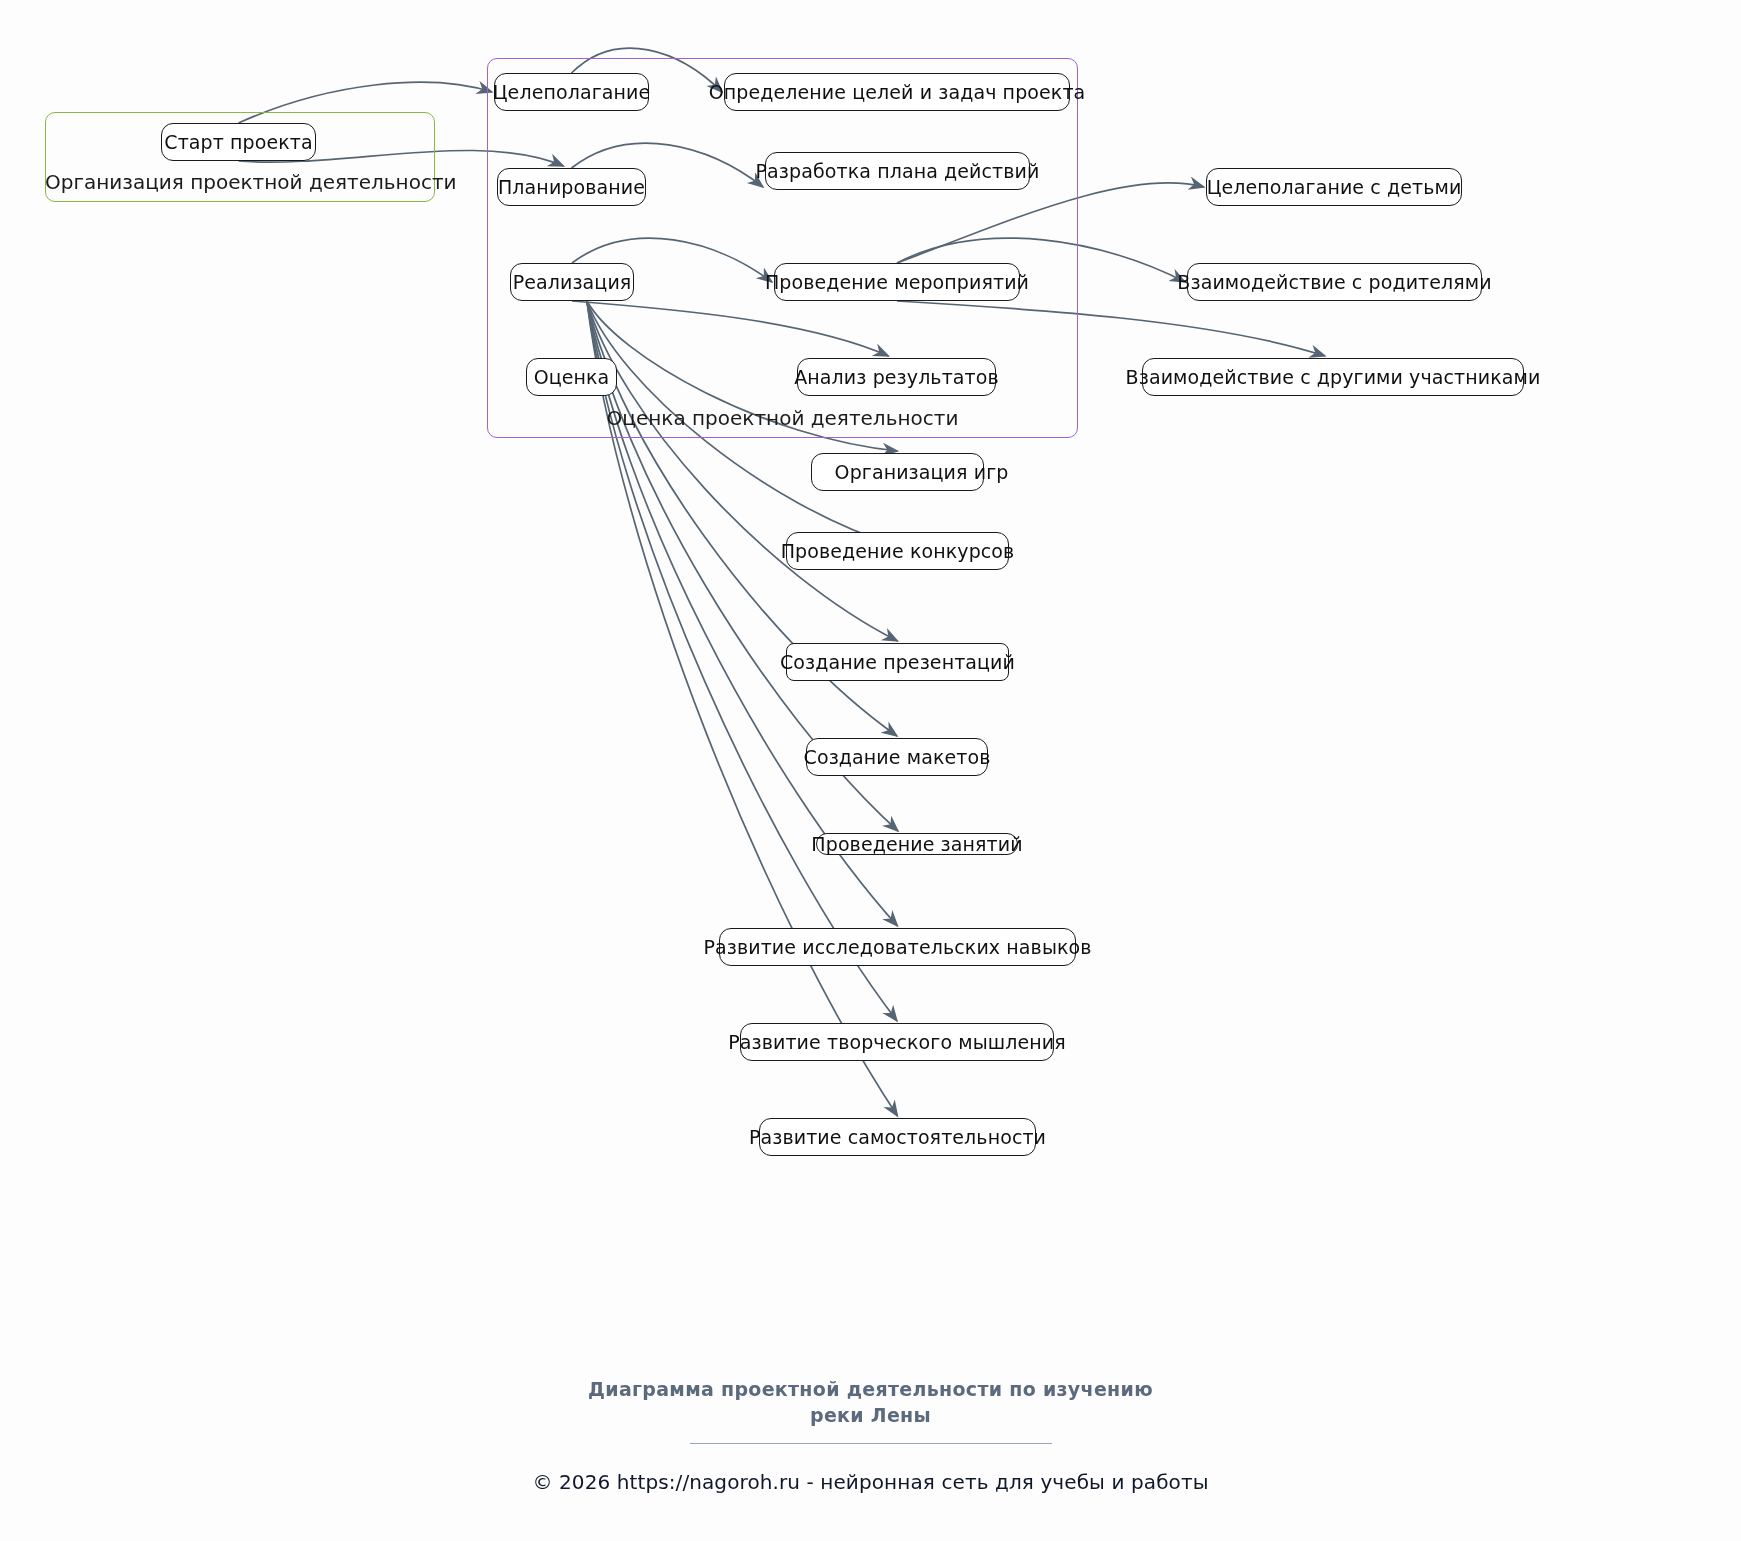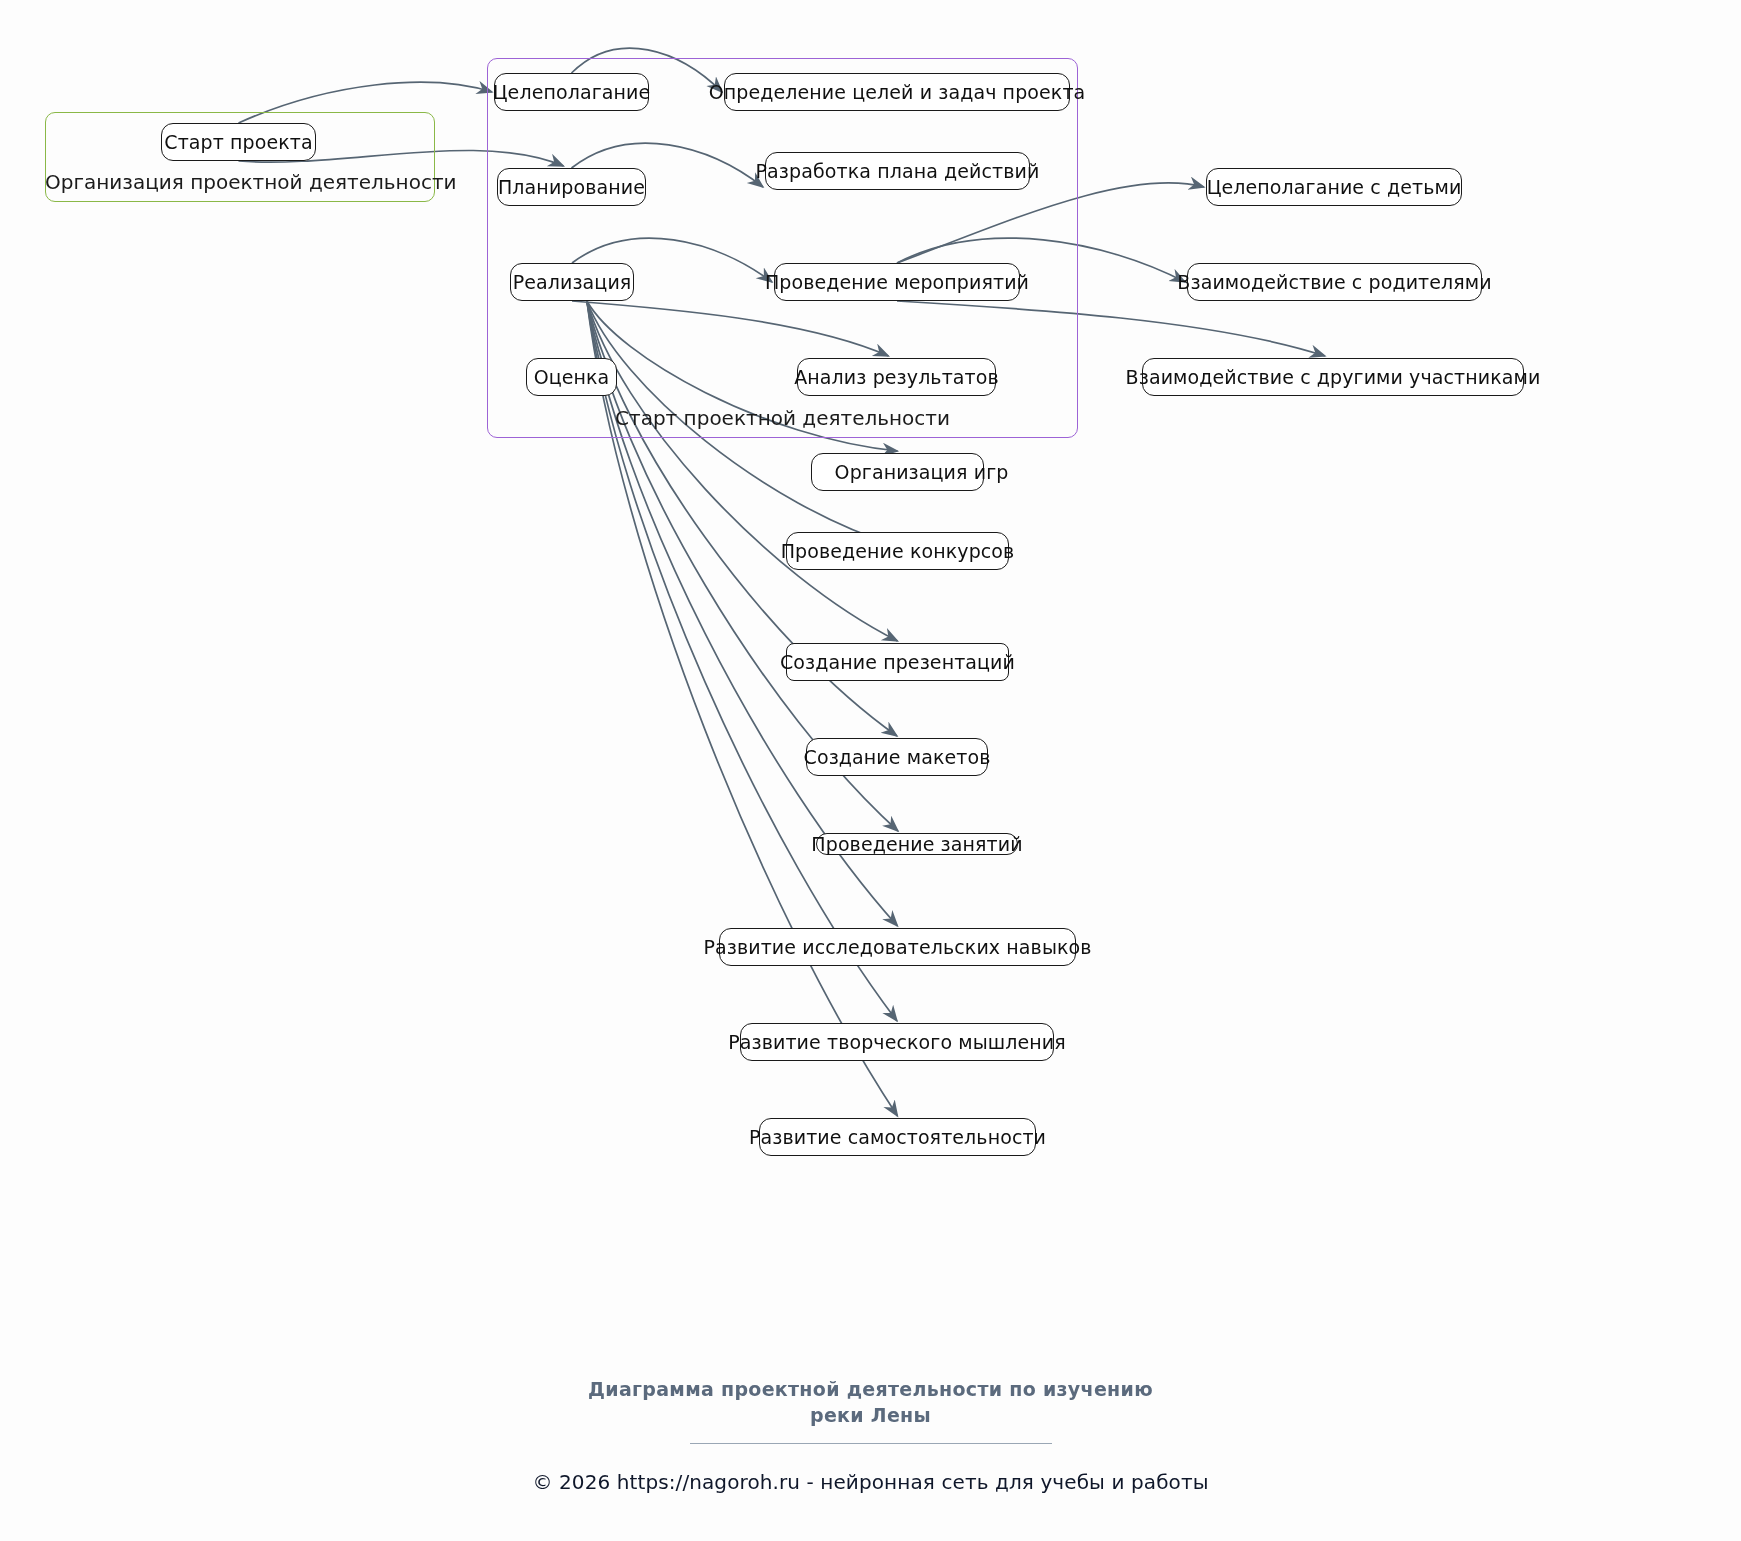--- a/index.html
+++ b/index.html
@@ -111,21 +111,21 @@
         <path d="M586.88,301 C619.43,500.5 765.905,779.8 897.5,926"></path>
         <path d="M586.88,301 C619.38,529 765.63,848.1999999999999 897,1021"></path>
         <path d="M586.88,301 C619.43,557.5 765.905,916.6 897.5,1116"></path>
       </g>
   </svg>
 
   <div id="clusters">
       <div class="cluster green" style="left: 45px; top: 112px; width: 390px; height: 90px;"></div>
       <div class="cluster-label" style="left: 45px; width: 390px; top: 170px;">Организация проектной деятельности</div>
       <div class="cluster purple" style="left: 487px; top: 58px; width: 591px; height: 380px;"></div>
-      <div class="cluster-label" style="left: 487px; width: 591px; top: 406px;">Старт проектной деятельности</div>
+      <div class="cluster-label" style="left: 487px; width: 591px; top: 406px;">Оценка проектной деятельности</div>
     </div>
   <div id="nodes">
       <div class="node" style="left: 161px; top: 123px; width: 155px; height: 38px;">
         <span>Старт проекта</span>
       </div>
       <div class="node" style="left: 494px; top: 73px; width: 155px; height: 38px;">
         <span>Целеполагание</span>
       </div>
       <div class="node" style="left: 724px; top: 73px; width: 346px; height: 38px;">
         <span>Определение целей и задач проекта</span>

